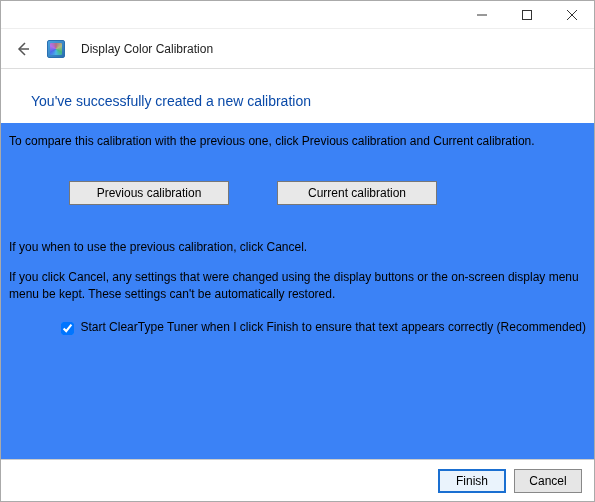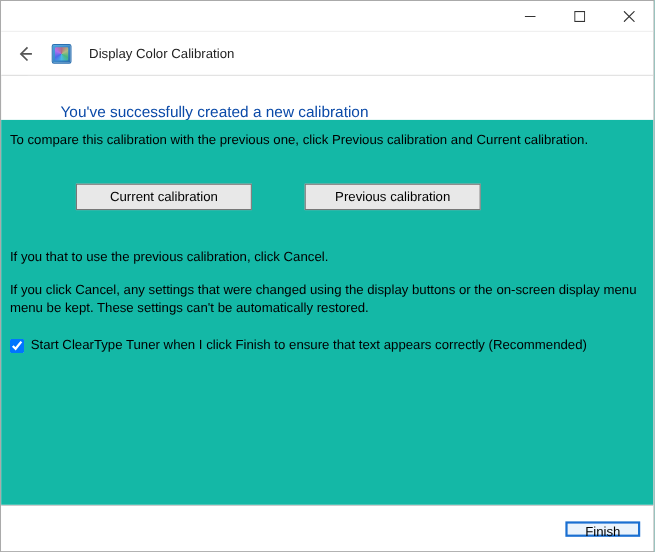--- a/index.html
+++ b/index.html
@@ -54,30 +54,29 @@
     .hdr-icon::after {
       content:"";
       position:absolute;
       left:2px; right:2px; top:2px; bottom:2px;
       background: conic-gradient(#ff5555, #ffdd55, #55dd55, #55ddff, #5555ff, #ff55ff, #ff5555);
       border-radius:1px;
       opacity:0.6;
     }
     .hdr-title { font-size: 12px; color: #222; }
     .heading {
-      padding: 24px 30px 0 30px;
+      padding: 24px 30px 14px 30px;
       color: #0a4aa8;
       font-size: 14px;
       font-weight: 400;
       background:#fff;
-      margin-left:24px;
     }
     .content {
       flex: 1;
-      background: #14b8a6;
+      background: #3b82f6;
       color: #000;
       padding: 10px 8px 12px 8px;
       font-size: 12px;
       display: flex;
       flex-direction: column;
       gap: 14px;
     }
     .content p { line-height: 1.35; }
     .compare-row {
       display: flex;
@@ -92,35 +91,36 @@
       font-family: inherit;
       font-size: 12px;
       text-align: center;
       cursor: pointer;
     }
     .ck-row {
       display: flex;
       align-items: flex-start;
       gap: 6px;
       margin-top: 4px;
+      justify-content: flex-end;
     }
     .ck-row input { margin-top: 2px; width:13px; height:13px; }
     .footer {
       height: 42px;
       background: #fff;
       border-top: 1px solid #ccc;
       display: flex;
       justify-content: flex-end;
       align-items: center;
       padding: 0 12px;
       gap: 8px;
     }
     .ft-btn {
       min-width: 68px;
-      height: 14px;
+      height: 24px;
       font-family: inherit;
       font-size: 12px;
       border: 1px solid #888;
       background: #e6e6e6;
       cursor: pointer;
     }
     .ft-btn.primary {
       border: 2px solid #1a6fd1;
       background: #eaf3fc;
     }
@@ -157,28 +157,29 @@
   <div class="hdr-icon"></div>
   <div class="hdr-title">Display Color Calibration</div>
 </div>
 
 <div class="heading">You've successfully created a new calibration</div>
 
 <div class="content">
   <p>To compare this calibration with the previous one, click Previous calibration and Current calibration.</p>
 
   <div class="compare-row">
+    <button class="cmp-btn">Previous calibration</button>
     <button class="cmp-btn">Current calibration</button>
-    <button class="cmp-btn">Previous calibration</button>
   </div>
 
-  <p>If you that to use the previous calibration, click Cancel.</p>
+  <p>If you when to use the previous calibration, click Cancel.</p>
   <p>If you click Cancel, any settings that were changed using the display buttons or the on-screen display menu menu be kept. These settings can't be automatically restored.</p>
 
   <label class="ck-row">
     <input type="checkbox" checked="" style="">
     <span>Start ClearType Tuner when I click Finish to ensure that text appears correctly (Recommended)</span>
   </label>
 </div>
 
 <div class="footer">
   <button class="ft-btn primary">Finish</button>
+  <button class="ft-btn">Cancel</button>
 </div>
 
 </body></html>

